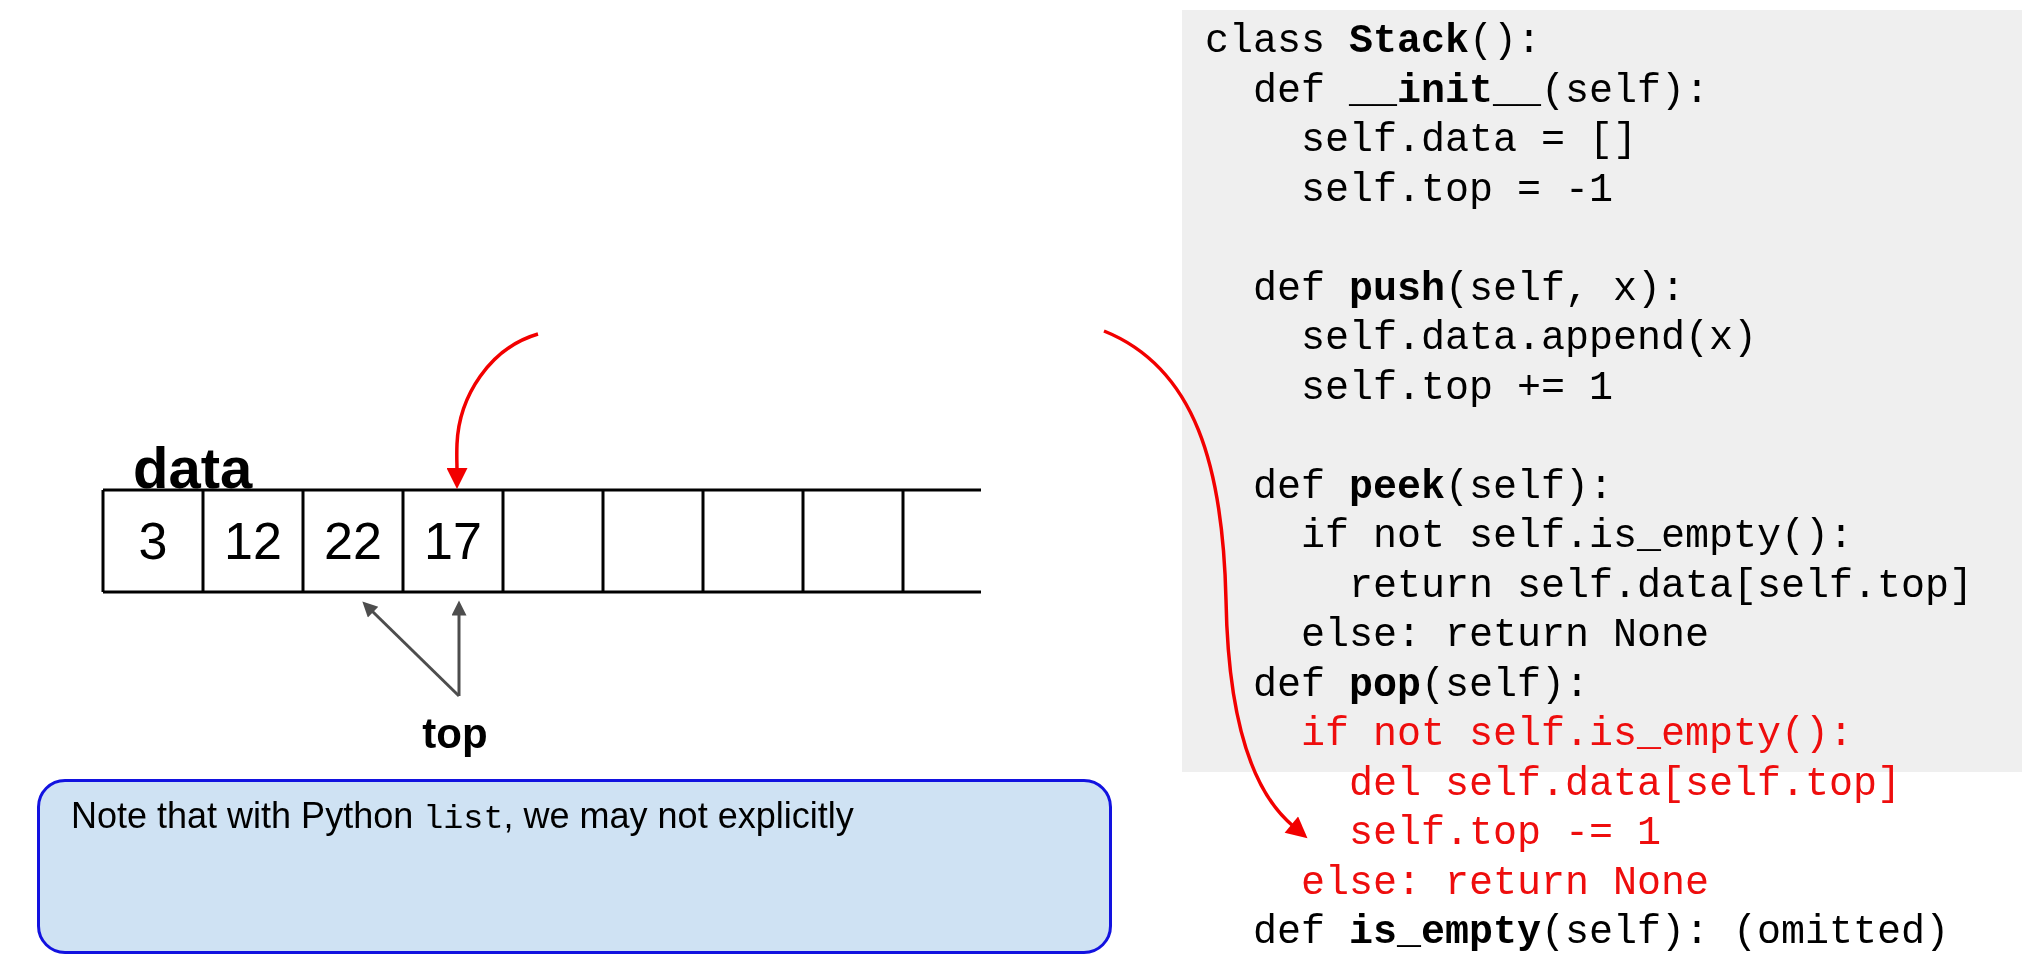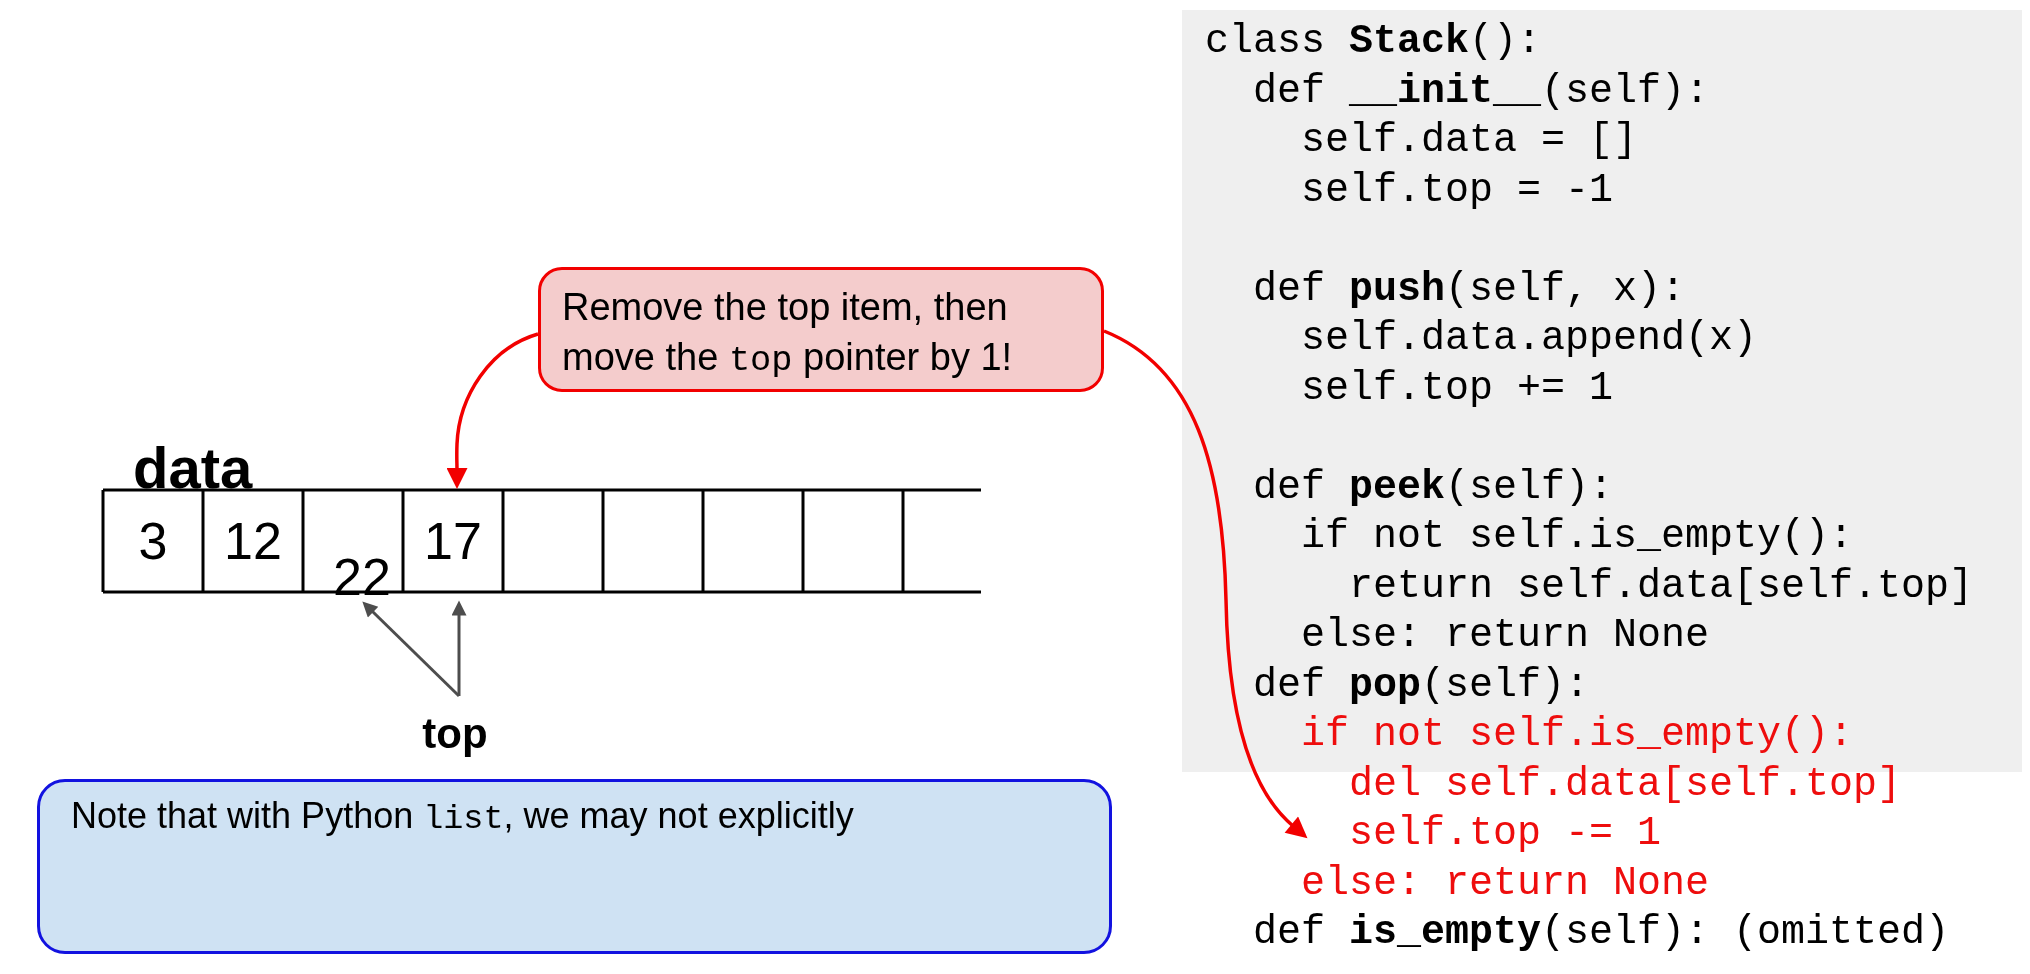--- a/index.html
+++ b/index.html
@@ -70,31 +70,27 @@
 
     <path class="red-arrow" marker-end="url(#mred)" d="M538 334 C490 348 459 396 457 444 C456.5 456 457 463 457 470"></path>
 
     <path class="red-arrow" marker-end="url(#mred)" d="M1104 331 C1196 368 1223 468 1226 600 C1228 712 1250 790 1293 826"></path>
   </svg>
 
   <div id="data-label">data</div>
   <div id="cells">
       <div class="cell-value" style="left: 103px;">3</div>
       <div class="cell-value" style="left: 203px;">12</div>
-      <div class="cell-value" style="left: 312px; margin-top: 36px;">22</div>
+      <div class="cell-value" style="left: 303px;">22</div>
       <div class="cell-value" style="left: 403px;">17</div>
       <div class="cell-value" style="left: 503px;"></div>
       <div class="cell-value" style="left: 603px;"></div>
       <div class="cell-value" style="left: 703px;"></div>
       <div class="cell-value" style="left: 803px;"></div>
     </div>
   <div id="top-label">top</div>
 
-  <div id="callout" class="rich">
-      <div class="code-line"><span>Remove the top item, then</span></div>
-      <div class="code-line"><span>move the </span><span class="mono">top</span><span> pointer by 1!</span></div>
-    </div>
 
   <div id="note" class="rich">
       <div class="code-line"><span>Note that with Python </span><span class="mono">list</span><span>, we may not explicitly</span></div>
     </div>
 
 </div>
 
 </body></html>

